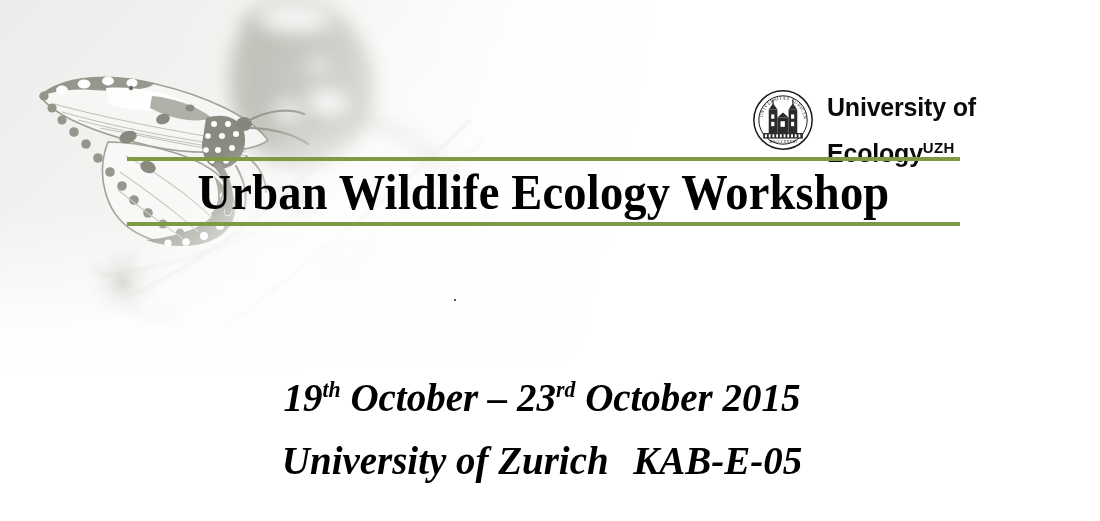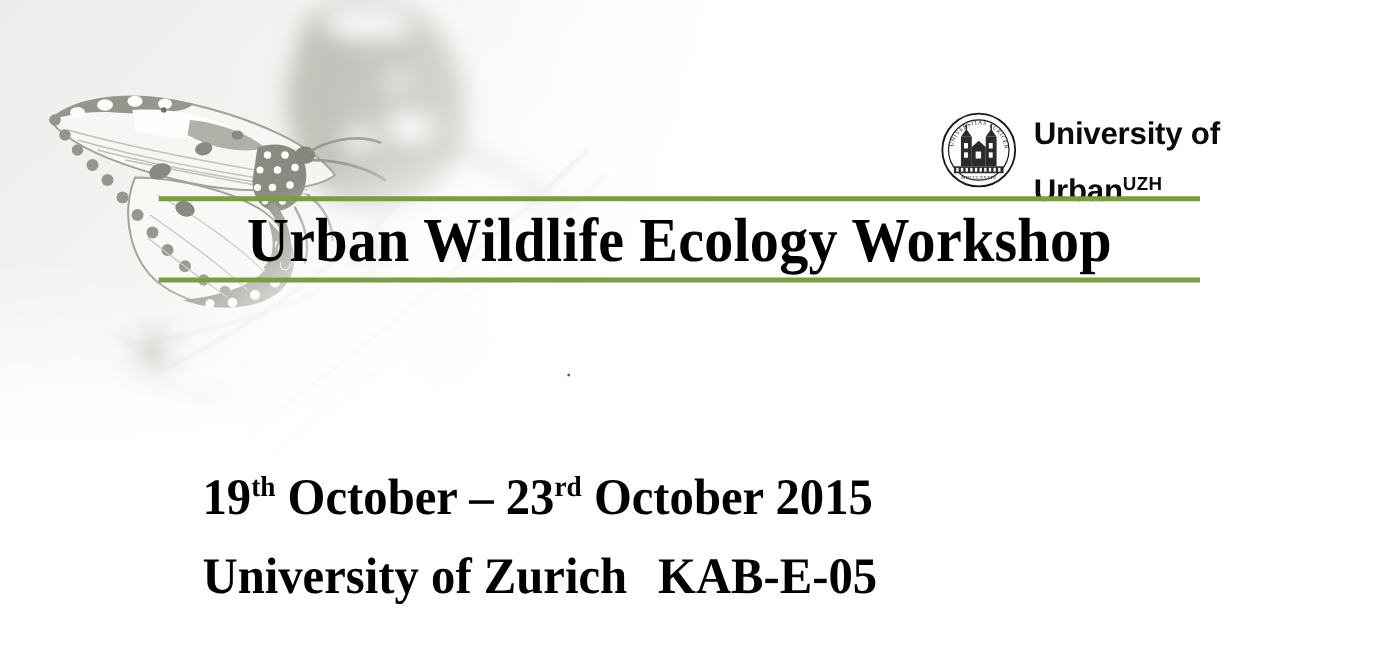--- a/index.html
+++ b/index.html
@@ -139,24 +139,25 @@
     transform-origin: center center;
     white-space: nowrap;
   }
 
   
   .details {
     position: absolute;
     left: 142px;
     top: 358px;
     width: 800px;
-    text-align: left;
+    text-align: center;
     font-family: "Liberation Serif", "DejaVu Serif", serif;
     font-weight: bold;
     color: #000000;
+    font-style: italic;
   }
   .details-line {
     font-size: 41px;
     line-height: 63px;
     white-space: nowrap;
     transform: scaleX(0.95);
     transform-origin: center center;
   }
   .ord {
     font-size: 0.56em;
@@ -406,21 +407,21 @@
           <rect x="51" y="73" width="3" height="5"></rect>
         <rect x="57" y="73" width="3" height="5"></rect>
           <rect x="63" y="73" width="3" height="5"></rect>
         <rect x="69" y="73" width="3" height="5"></rect>
           <rect x="75" y="73" width="3" height="5"></rect>
       </g>
       <text x="50" y="87" text-anchor="middle" font-family="Liberation Serif, serif" font-size="6" fill="#1a1a1a" letter-spacing="0.4">MDCCCXXXIII</text>
     </svg>
     <div class="logo-wordmark">
       <div class="logo-line">University of</div>
-      <div class="logo-line"><span>Urban</span><span class="logo-sup">UZH</span></div>
+      <div class="logo-line"><span>Ecology</span><span class="logo-sup">UZH</span></div>
     </div>
   </div>
 
   <div class="rule rule-top"></div>
   <div class="title">Urban Wildlife Ecology Workshop</div>
   <div class="rule rule-bottom"></div>
 
   <div class="details">
     <div class="details-line"><span>19</span><span class="ord">th</span><span> October </span><span>–</span><span> 23</span><span class="ord">rd</span><span> October 2015</span></div>
     <div class="details-line"><span>University of Zurich</span><span class="gap"></span><span>KAB-E-05</span></div>

